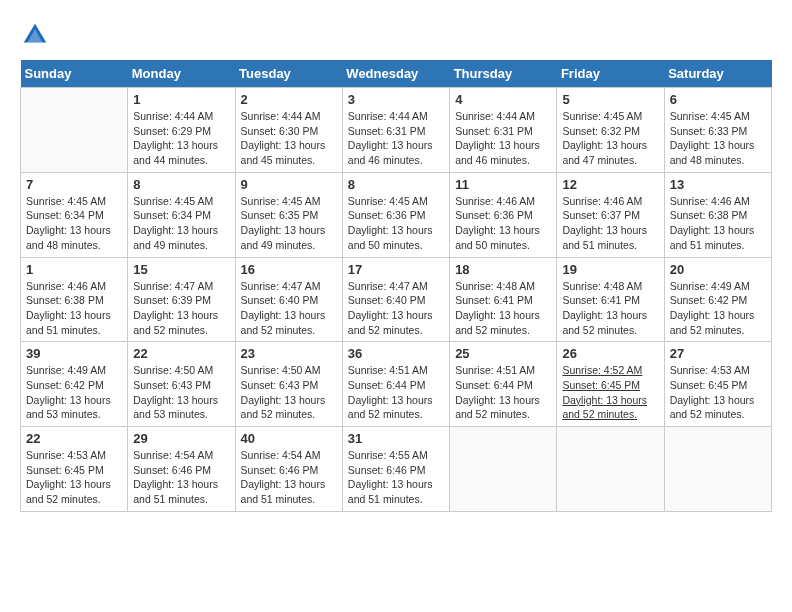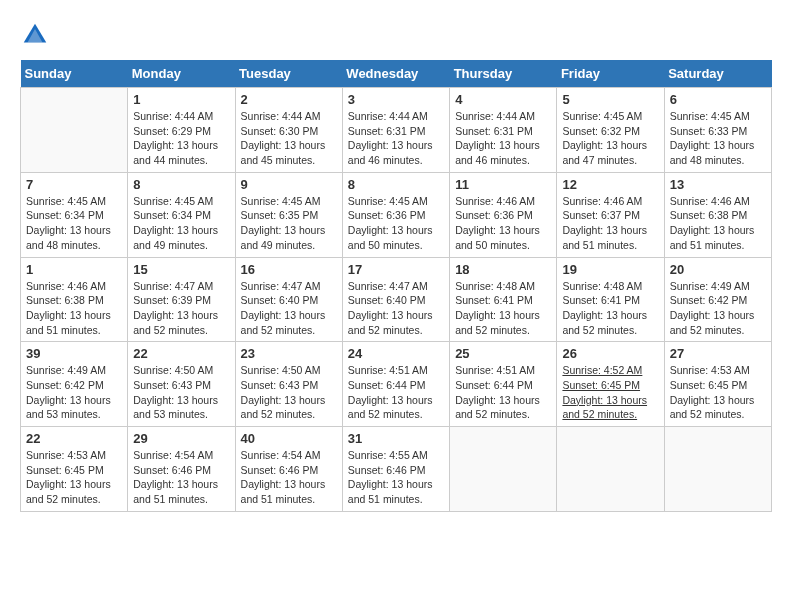--- a/index.html
+++ b/index.html
@@ -267,21 +267,21 @@
 and 53 minutes.</div>
         </td>
         <td>
           <div class="day-number">23</div>
           <div class="day-info" style="white-space: pre-line;">Sunrise: 4:50 AM
 Sunset: 6:43 PM
 Daylight: 13 hours
 and 52 minutes.</div>
         </td>
         <td>
-          <div class="day-number">24</div>
+          <div class="day-number">36</div>
           <div class="day-info" style="white-space: pre-line;">Sunrise: 4:51 AM
 Sunset: 6:44 PM
 Daylight: 13 hours
 and 52 minutes.</div>
         </td>
         <td>
           <div class="day-number">25</div>
           <div class="day-info" style="white-space: pre-line;">Sunrise: 4:51 AM
 Sunset: 6:44 PM
 Daylight: 13 hours

